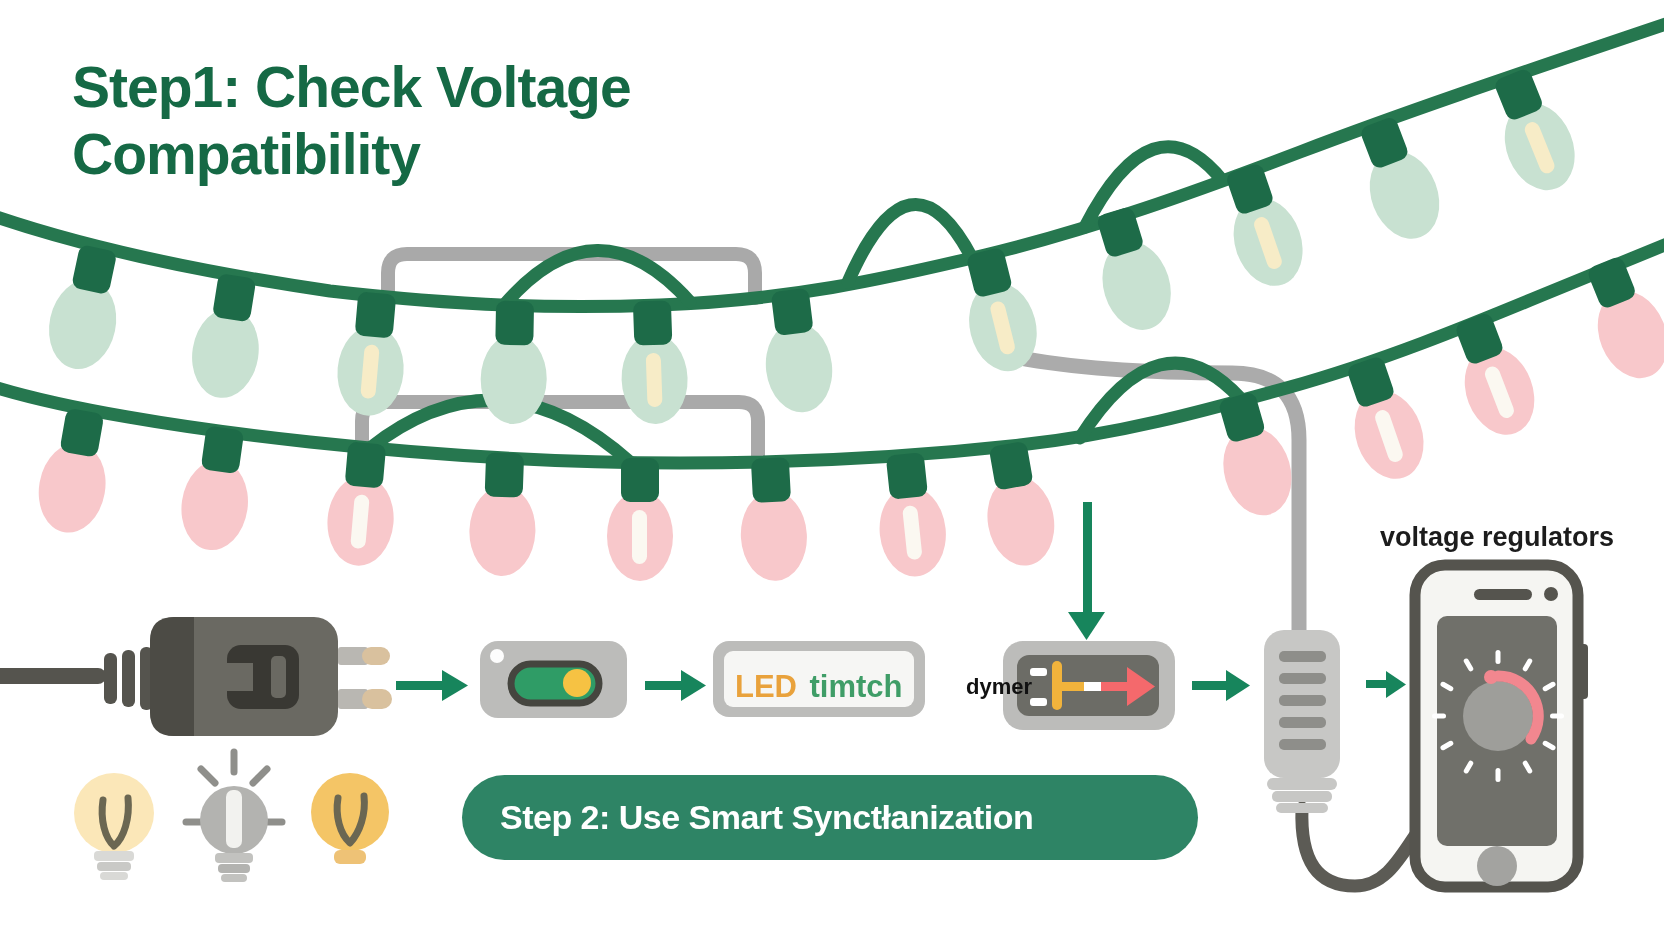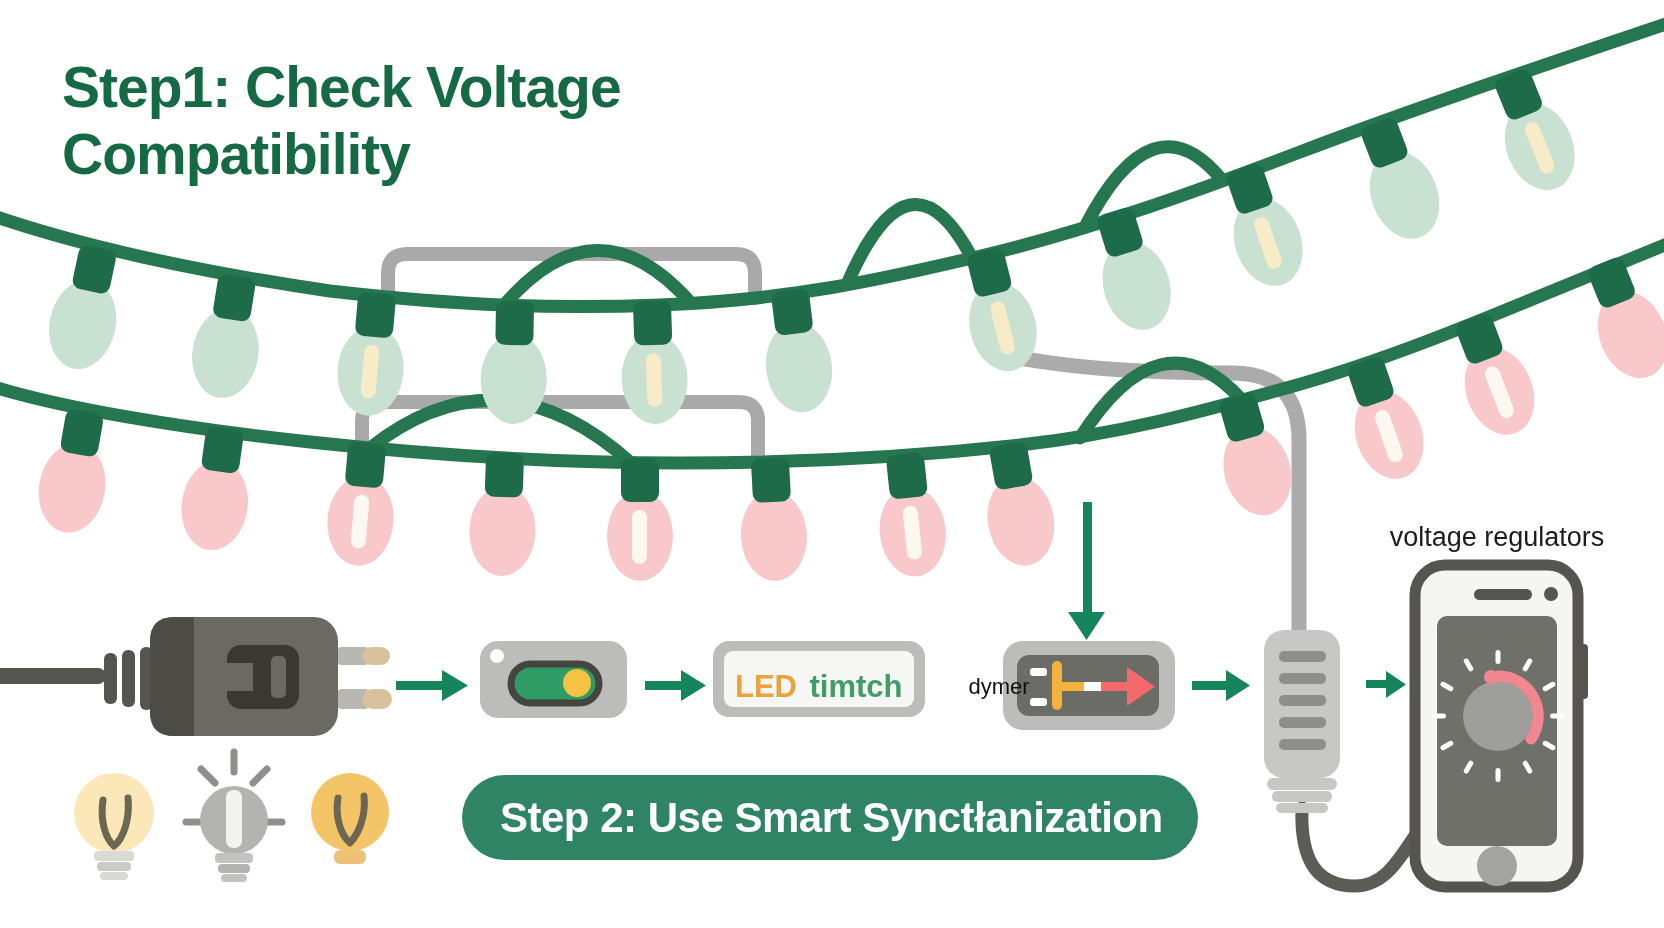--- a/index.html
+++ b/index.html
@@ -1,33 +1,33 @@
 <!DOCTYPE html>
 <html><head>
 <meta charset="utf-8">
 <style>
   html,body{margin:0;padding:0;background:#ffffff;}
   #canvas{
     position:relative;width:1664px;height:928px;background:#ffffff;
     overflow:hidden;font-family:"Liberation Sans",sans-serif;
   }
   #scene{position:absolute;left:0;top:0;}
-  .lbl{position:absolute;transform:translate(-50%,-50%);white-space:nowrap;font-weight:400;}
+  .lbl{position:absolute;transform:translate(-50%,-50%);white-space:nowrap;font-weight:700;}
   #title{
-    position:absolute;left:62px;top:54px;width:665px;
+    position:absolute;left:72px;top:54px;width:665px;
     font-size:57px;line-height:1.17;font-weight:800;letter-spacing:-1px;
     color:#156945;
   }
   #banner{
     position:absolute;left:462px;top:775px;width:736px;height:85px;
     border-radius:44px;background:#2e8465;
     display:flex;align-items:center;box-sizing:border-box;padding-left:38px;
   }
   #banner .txt{
-    color:#ffffff;font-size:42px;font-weight:800;letter-spacing:-0.5px;white-space:nowrap;
+    color:#ffffff;font-size:34px;font-weight:800;letter-spacing:-0.5px;white-space:nowrap;
   }
   #voltage-label{left:1497px;top:537px;font-size:27px;color:#1c1c1c;}
   #dymer-label{left:965px;top:687px;font-size:22px;color:#111111;margin-left:34px;}
   svg text{font-family:"Liberation Sans",sans-serif;}
 </style>
 </head>
 <body>
 
 <div id="canvas">
 

